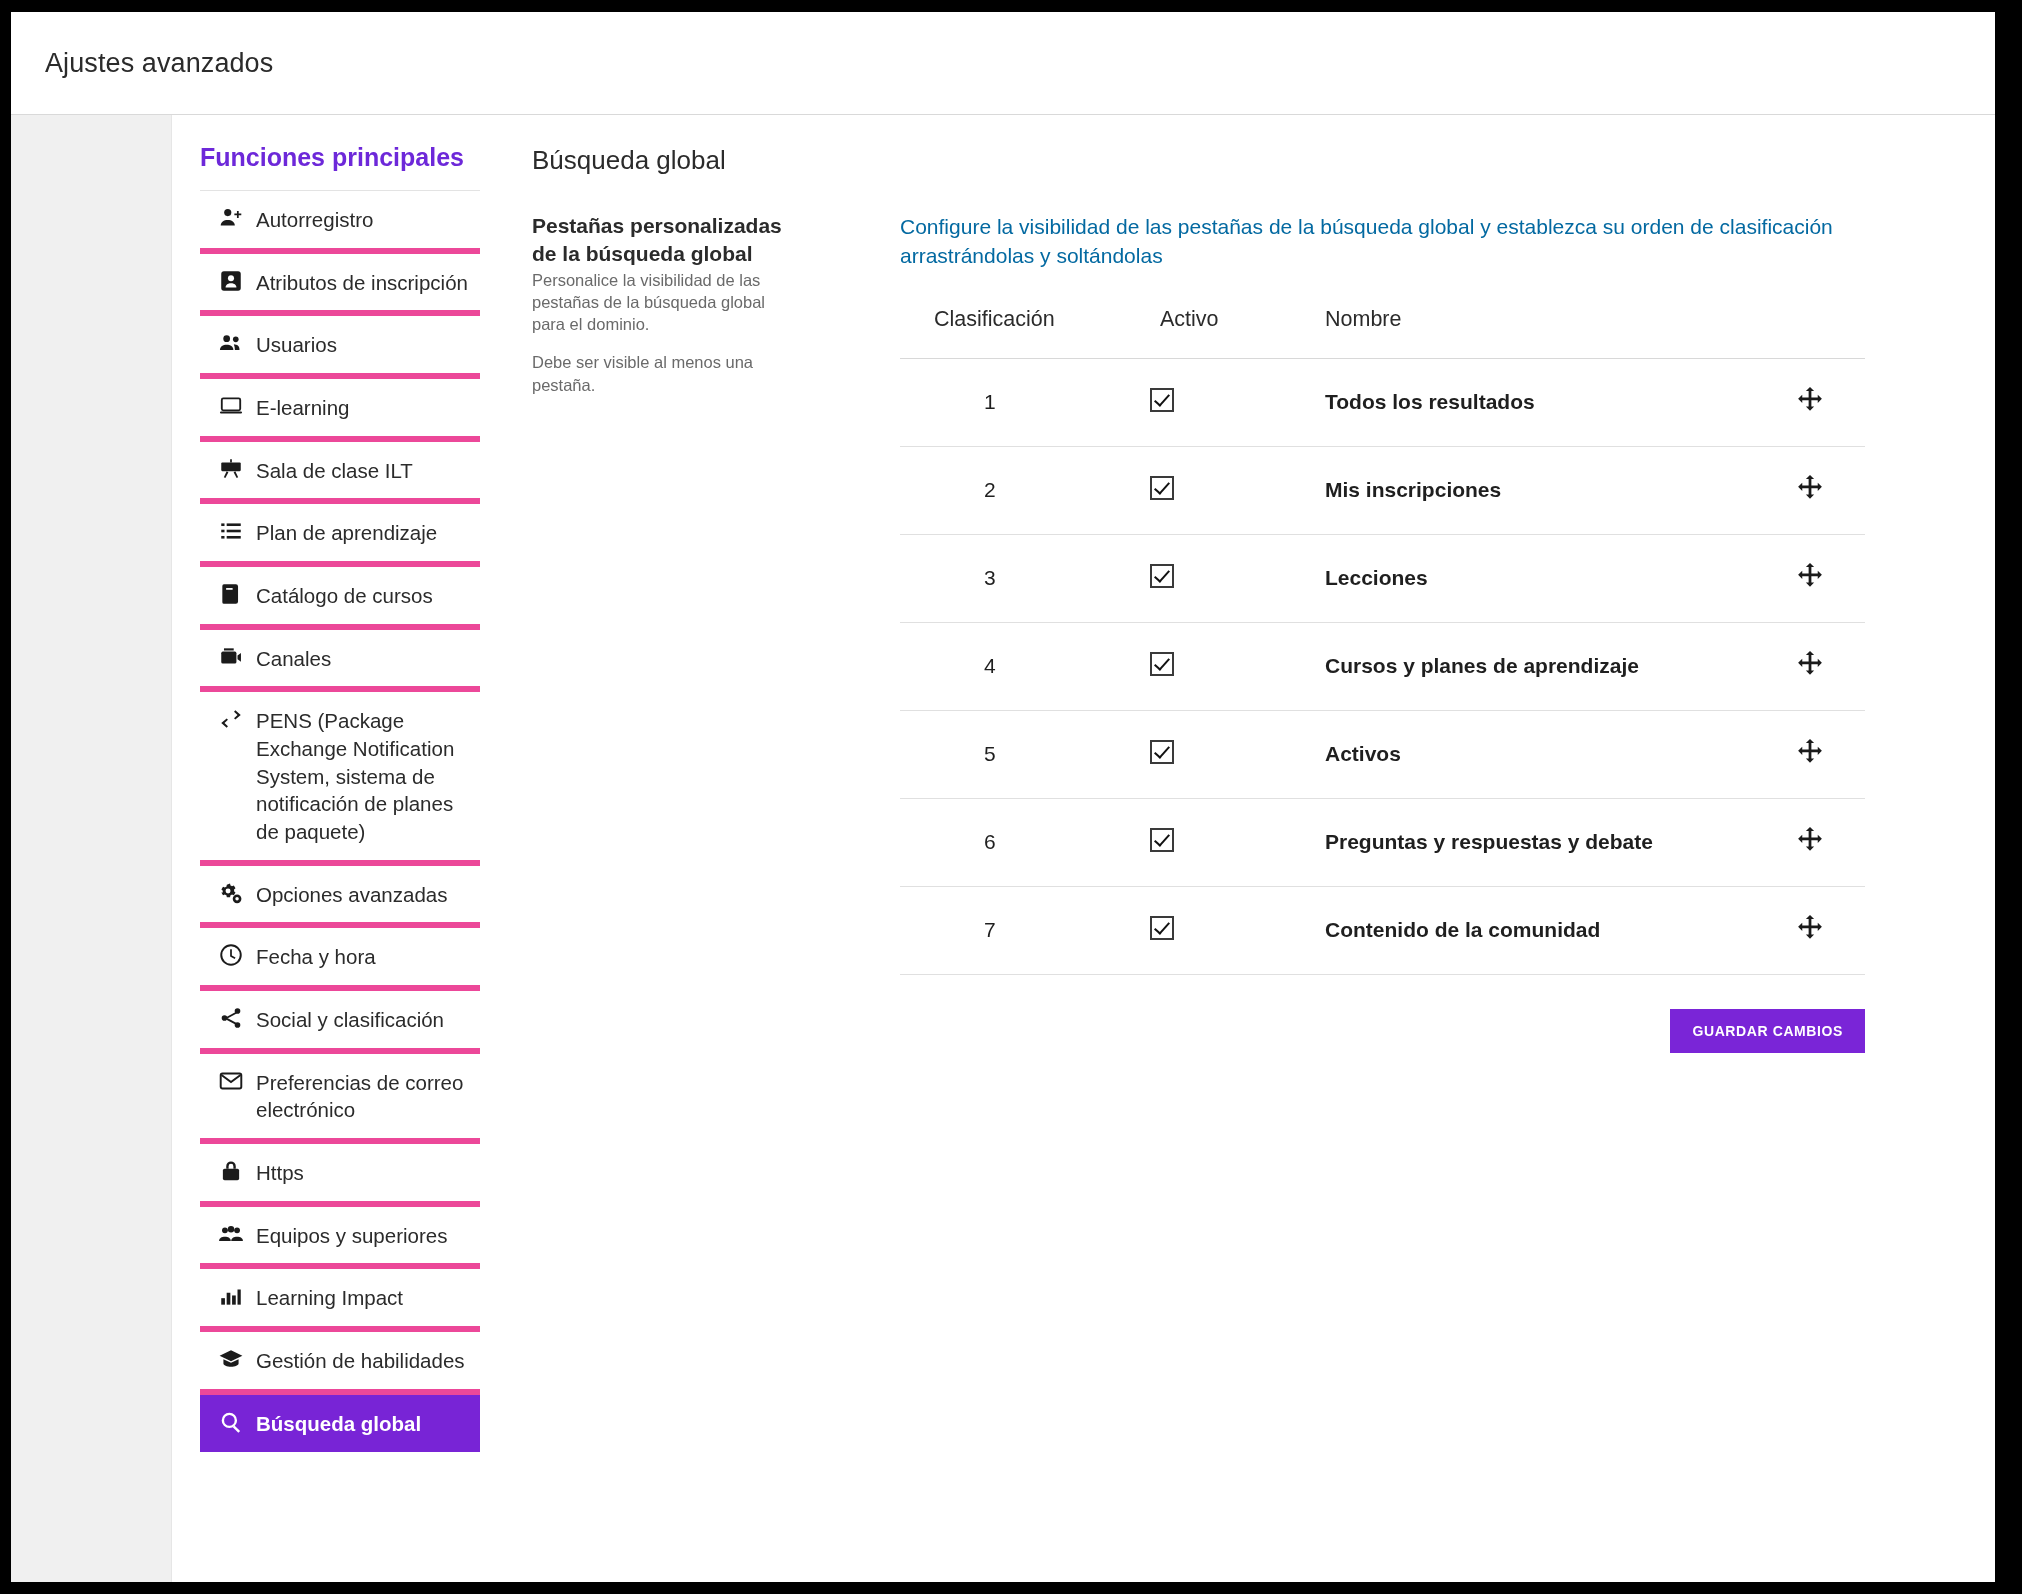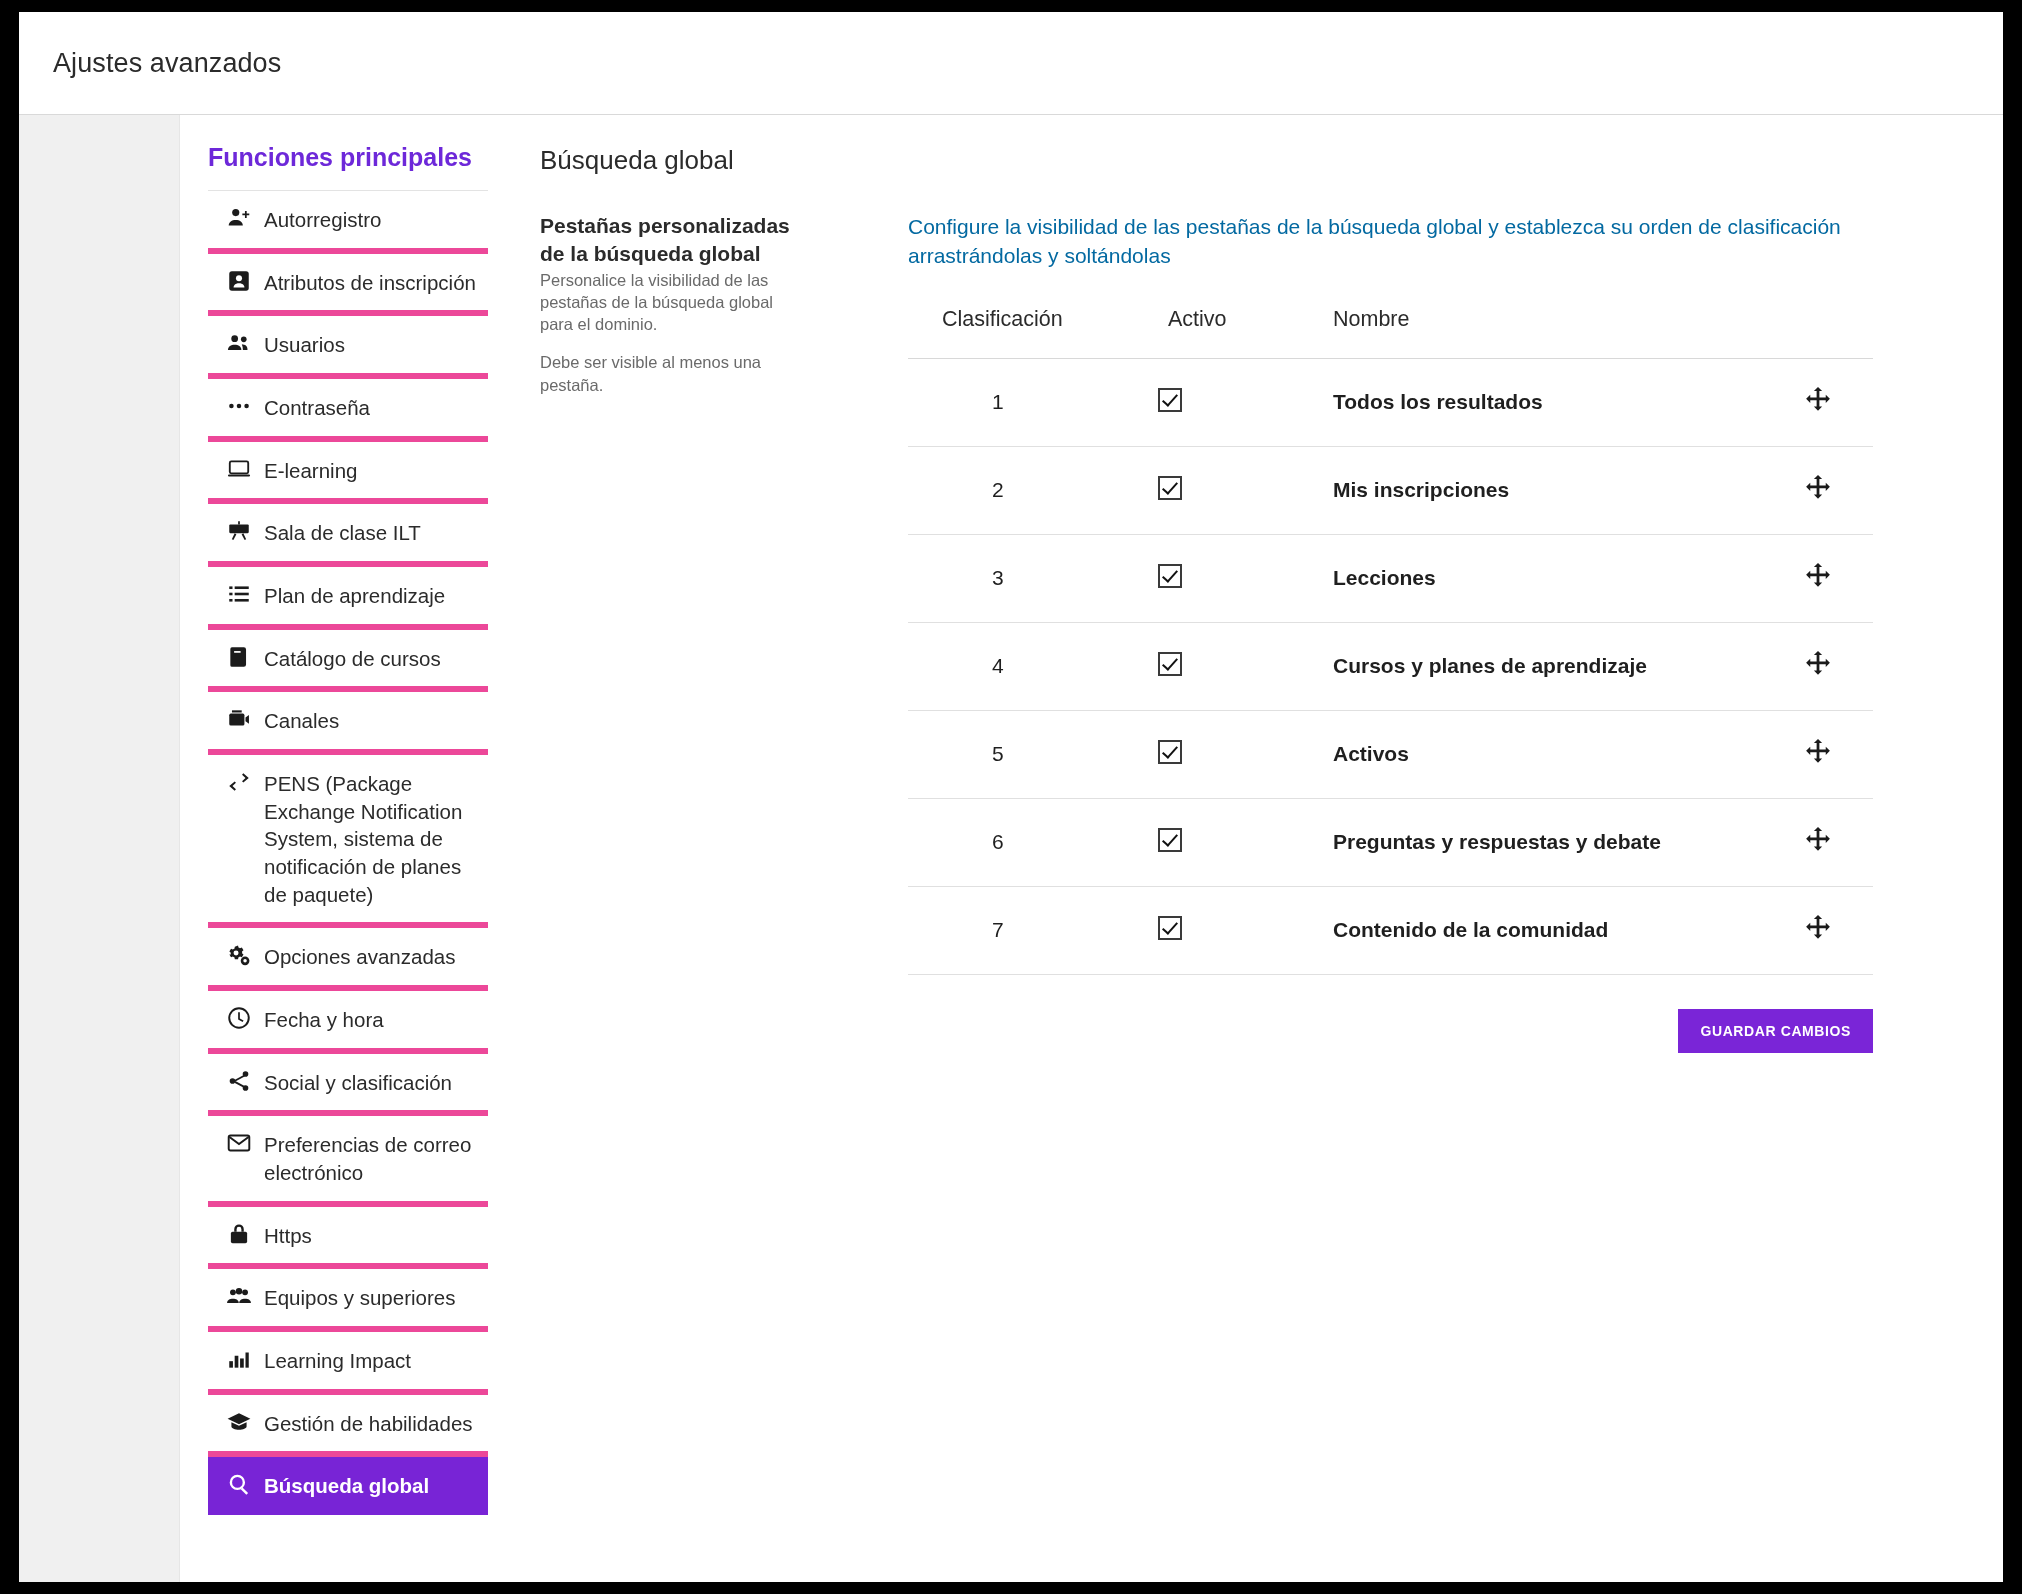--- a/index.html
+++ b/index.html
@@ -8,21 +8,21 @@
     background: #000;
   }
   body {
     width: 2022px;
     height: 1594px;
     font-family: "Liberation Sans", sans-serif;
     overflow: hidden;
   }
   .frame {
     position: absolute;
-    left: 19px;
+    left: 11px;
     top: 12px;
     width: 1984px;
     height: 1570px;
     background: #ffffff;
     overflow: hidden;
   }
   
   .header {
     height: 102px;
     border-bottom: 1px solid #d9d9d9;
@@ -250,30 +250,20 @@
                 <circle cx="16.4" cy="8.6" r="2.6"></circle>
                 <path d="M1.8 18.5c0-3.2 2.8-4.9 6.2-4.9s6.2 1.7 6.2 4.9z"></path>
                 <path d="M14.6 13.2c3 .2 5.2 1.7 5.2 4.4v.9h-4.2c0-2-.4-3.7-1-5.3z"></path>
               </svg>
             </span>
             <span class="lbl">Usuarios</span>
           </div>
           <div class="nav-item">
             <span class="ico">
               <svg width="26" height="26" viewBox="0 0 24 24" fill="currentColor">
-                <circle cx="5" cy="12" r="2.1"></circle>
-                <circle cx="12" cy="12" r="2.1"></circle>
-                <circle cx="19" cy="12" r="2.1"></circle>
-              </svg>
-            </span>
-            <span class="lbl">Contraseña</span>
-          </div>
-          <div class="nav-item">
-            <span class="ico">
-              <svg width="26" height="26" viewBox="0 0 24 24" fill="currentColor">
                 <rect x="3.5" y="5" width="17" height="11" rx="1.4" fill="none" stroke="currentColor" stroke-width="1.7"></rect>
                 <rect x="1.8" y="17" width="20.4" height="2" rx="1"></rect>
               </svg>
             </span>
             <span class="lbl">E-learning</span>
           </div>
           <div class="nav-item">
             <span class="ico">
               <svg width="26" height="26" viewBox="0 0 24 24" fill="currentColor">
                 <path d="M11.2 3h1.6v3h-1.6z"></path>

